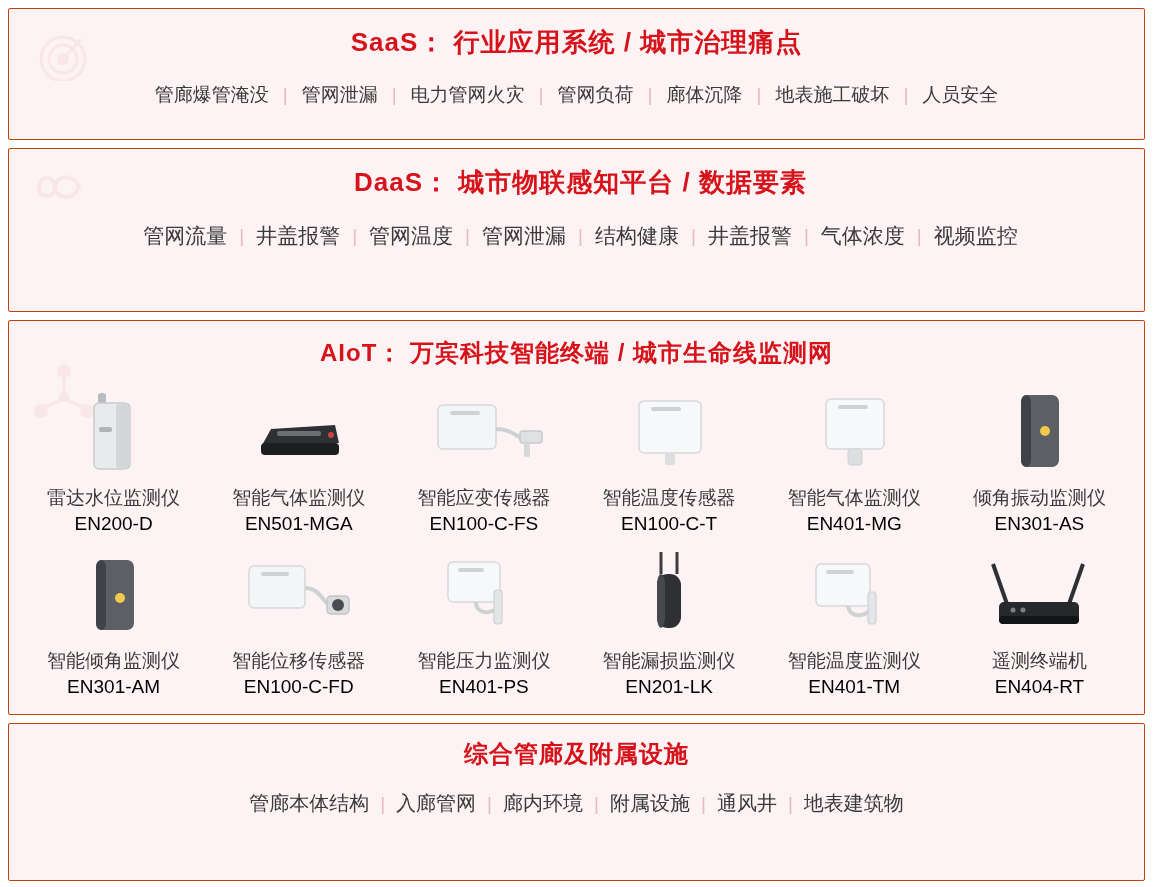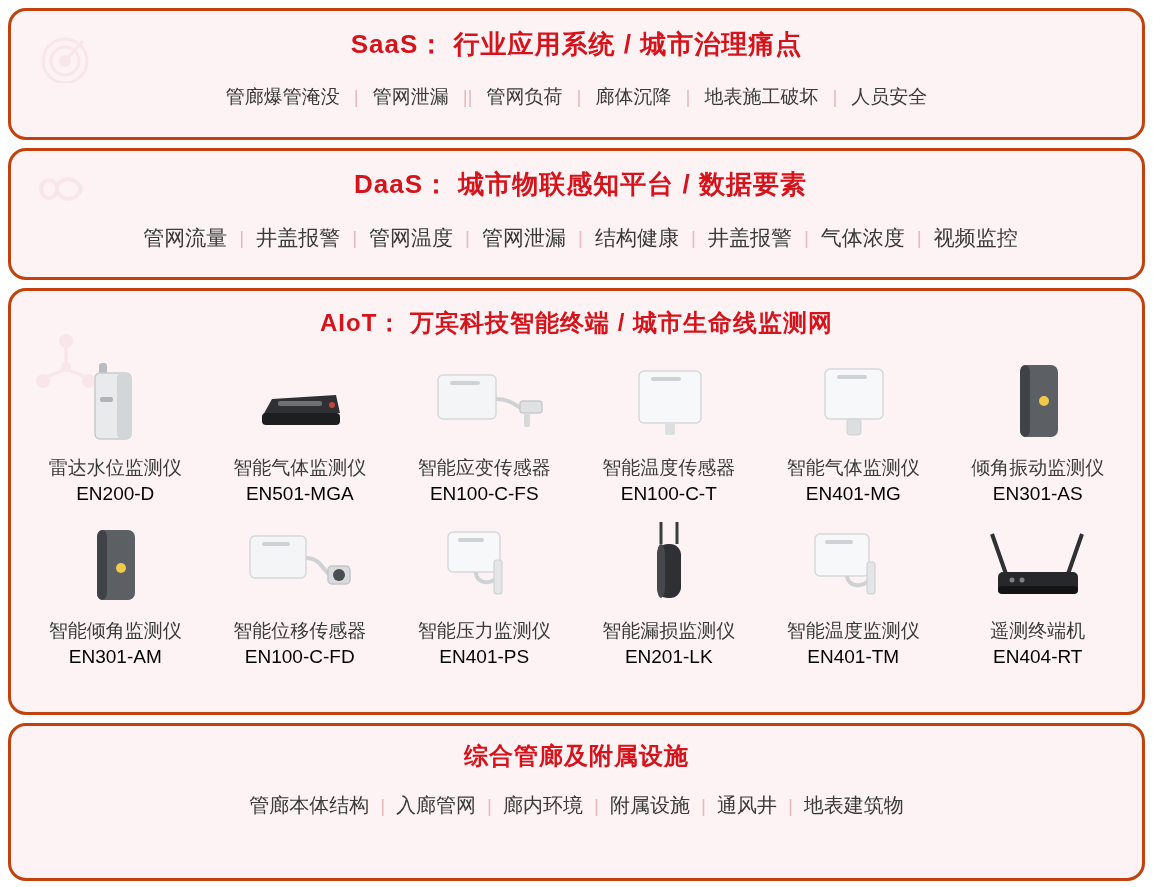--- a/index.html
+++ b/index.html
@@ -19,22 +19,22 @@
     height: 887px;
     box-sizing: border-box;
     padding: 8px 8px 6px 8px;
     display: flex;
     flex-direction: column;
     gap: 8px;
   }
   .panel {
     position: relative;
     background: #fdf3f4;
-    border: 3px solid #c2410c;
-    border-radius: 18px;
+    border: 1px solid #c2410c;
+    border-radius: 2px;
     box-sizing: border-box;
     overflow: hidden;
   }
   .panel-title {
     text-align: center;
     color: #d6131a;
     font-weight: bold;
     letter-spacing: 1px;
   }
   .tag-row {
@@ -60,21 +60,21 @@
     height: 132px;
     padding-top: 16px;
   }
   #saas-panel .panel-title {
     font-size: 26px;
     margin-bottom: 22px;
   }
 
   
   #daas-panel {
-    height: 132px;
+    height: 164px;
     padding-top: 16px;
     padding-left: 8px;
   }
   #daas-panel .panel-title {
     font-size: 26px;
     margin-bottom: 22px;
   }
   #daas-panel .tag {
     font-size: 21px;
     padding: 0 12px;
@@ -164,20 +164,21 @@
         <circle cx="28" cy="34" r="6" fill="#f0cfd3"></circle>
         <path d="M28 34 L46 14" stroke="#f0cfd3" stroke-width="3" fill="none"></path>
       </svg>
     </div>
     <div class="panel-title">SaaS： 行业应用系统 / 城市治理痛点</div>
     <div class="tag-row">
       <span class="tag">管廊爆管淹没</span>
       <span class="sep">|</span>
       <span class="tag">管网泄漏</span>
       <span class="sep">|</span>
+      <span class="tag">电力管网火灾</span>
       <span class="sep">|</span>
       <span class="tag">管网负荷</span>
       <span class="sep">|</span>
       <span class="tag">廊体沉降</span>
       <span class="sep">|</span>
       <span class="tag">地表施工破坏</span>
       <span class="sep">|</span>
       <span class="tag">人员安全</span>
     </div>
   </section>

